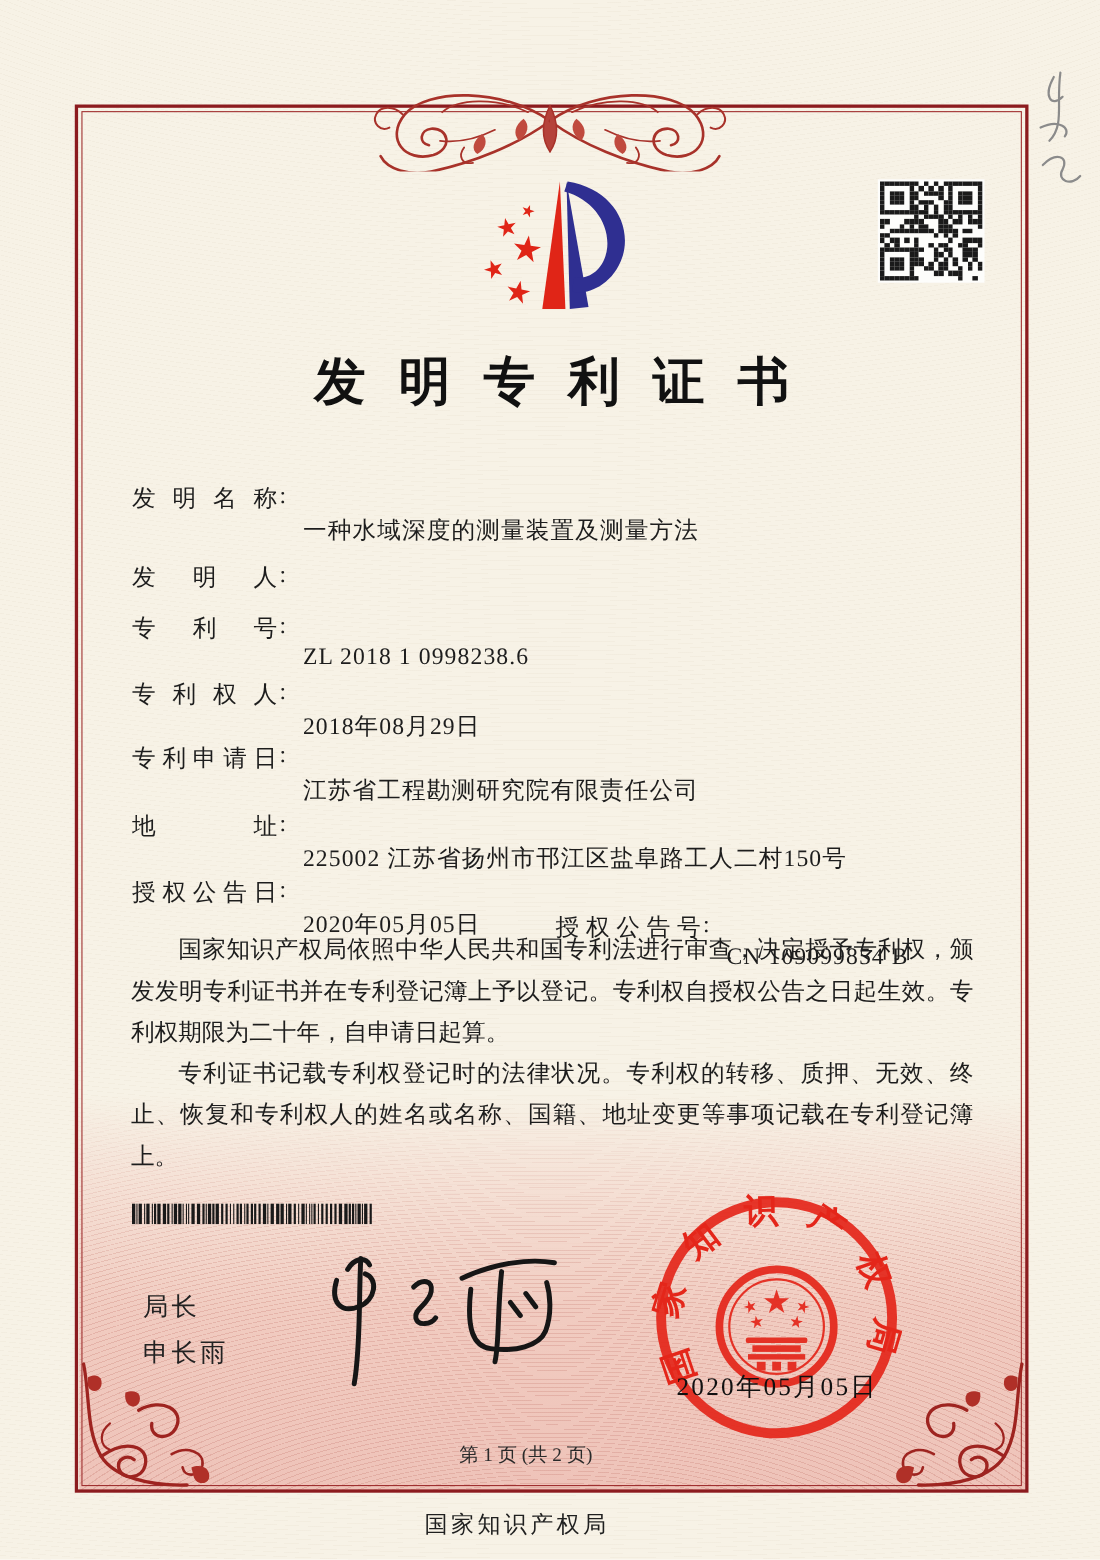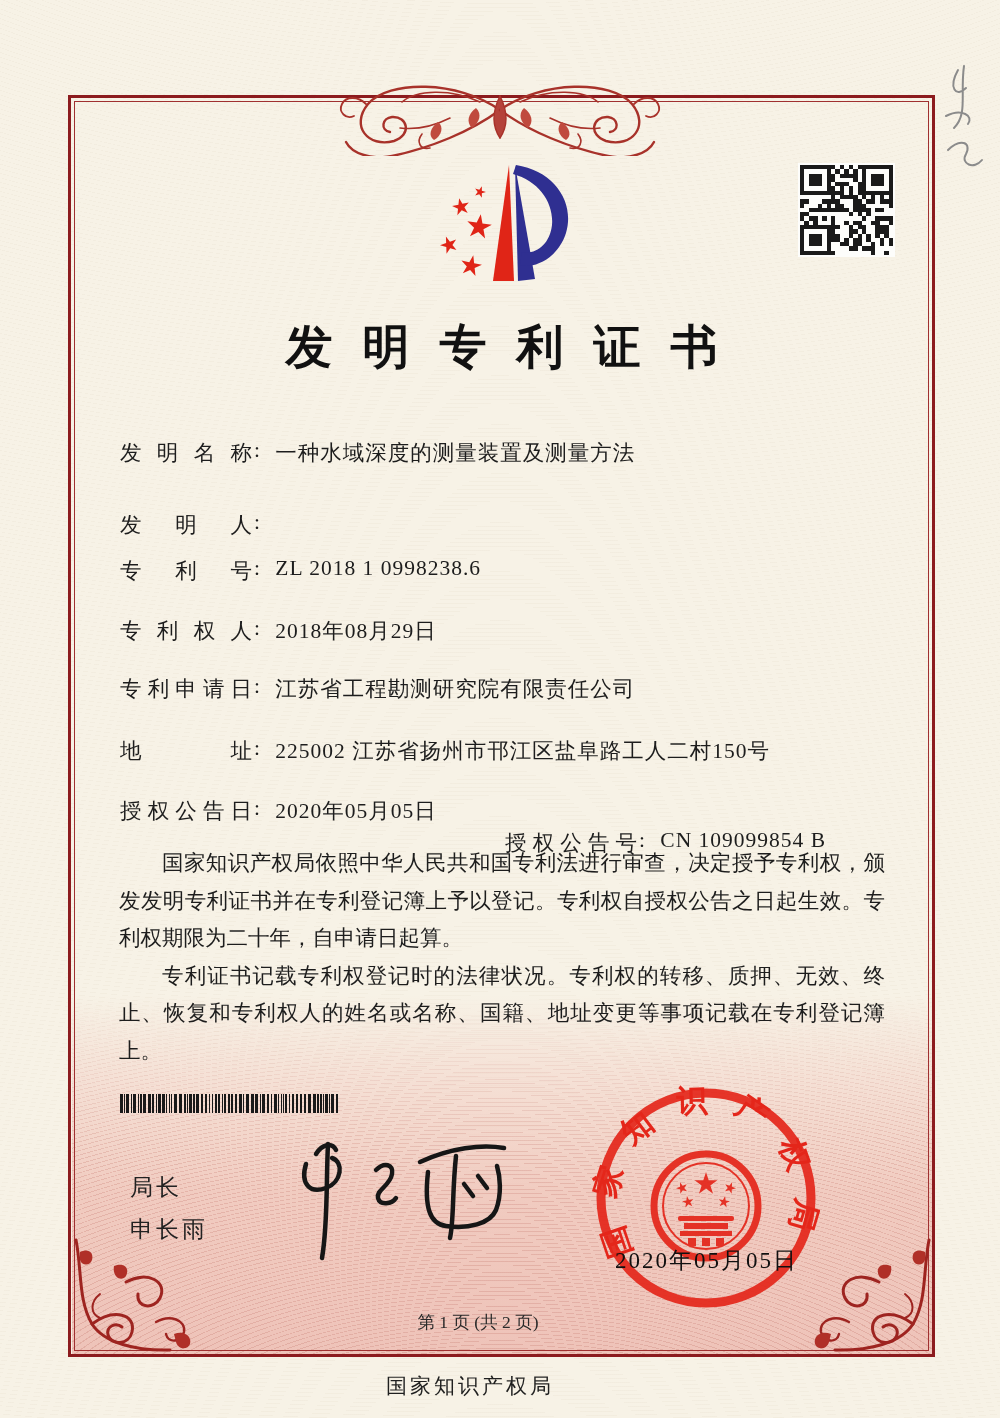--- a/index.html
+++ b/index.html
@@ -26,21 +26,21 @@
   .qr{position:absolute;left:798px;top:163px;width:97px;height:94px;display:grid;
       grid-template-rows:repeat(21,1fr);grid-template-columns:repeat(21,1fr);background:#fdfdfb;padding:2px;box-sizing:border-box;}
   .qr i{background:#1a1a1a;}
   
   .title{position:absolute;left:68px;width:867px;top:316px;text-align:center;font-size:47px;font-weight:bold;
          letter-spacing:30px;text-indent:30px;color:#111;}
   
   .row{position:absolute;left:120px;font-size:21.5px;white-space:nowrap;}
   .flabel{display:inline-block;width:132px;text-align:justify;text-align-last:justify;vertical-align:top;}
   .colon{display:inline-block;margin:0 10px 0 2px;vertical-align:top;}
-  .fvalue{display:inline-block;vertical-align:top;letter-spacing:1px;}
+  .fvalue{display:inline-block;vertical-align:top;letter-spacing:1px;margin-top:29px;}
   
   .paras{position:absolute;left:119px;top:845px;width:766px;font-size:21.5px;line-height:37.5px;text-align:justify;}
   .paras p{margin:0;text-indent:2em;}
   
   .barcode{position:absolute;left:120px;top:1094px;width:260px;height:19px;display:flex;align-items:stretch;overflow:hidden;}
   .barcode i{flex:none;background:#191919;}
   
   .director{position:absolute;left:130px;top:1166px;font-family:"Liberation Sans","DejaVu Sans",sans-serif;
             font-size:23px;color:#222;line-height:42px;letter-spacing:3px;}
   .sig{position:absolute;left:278px;top:1132px;}

